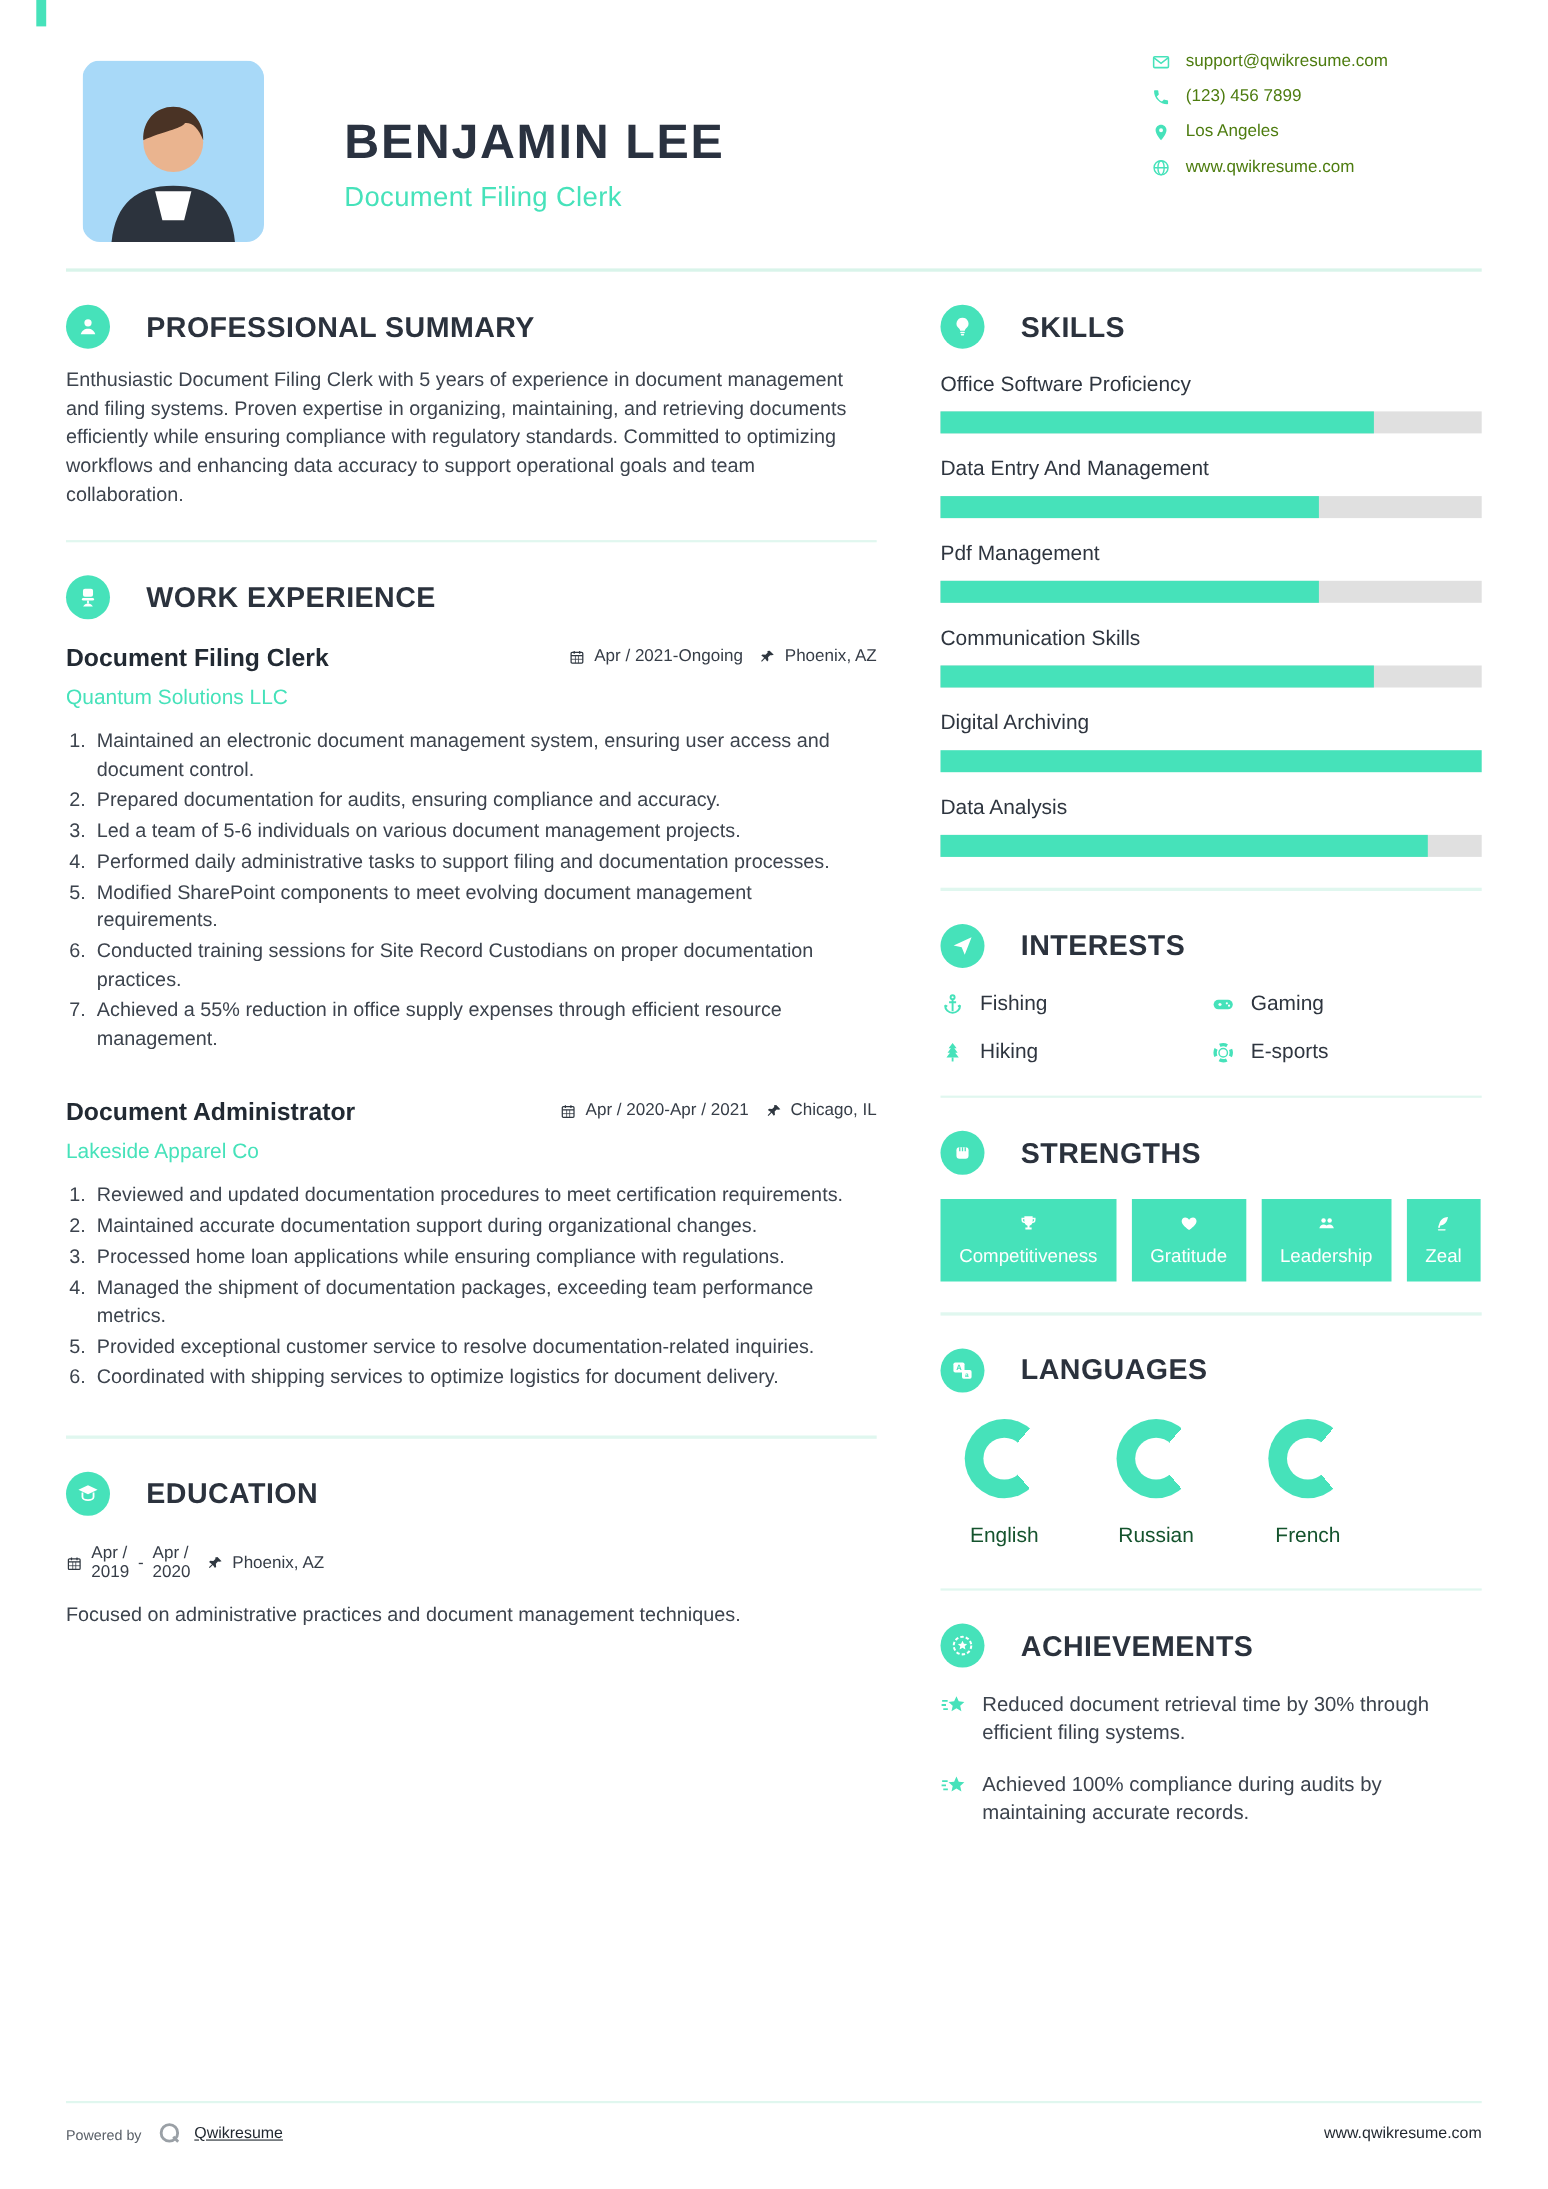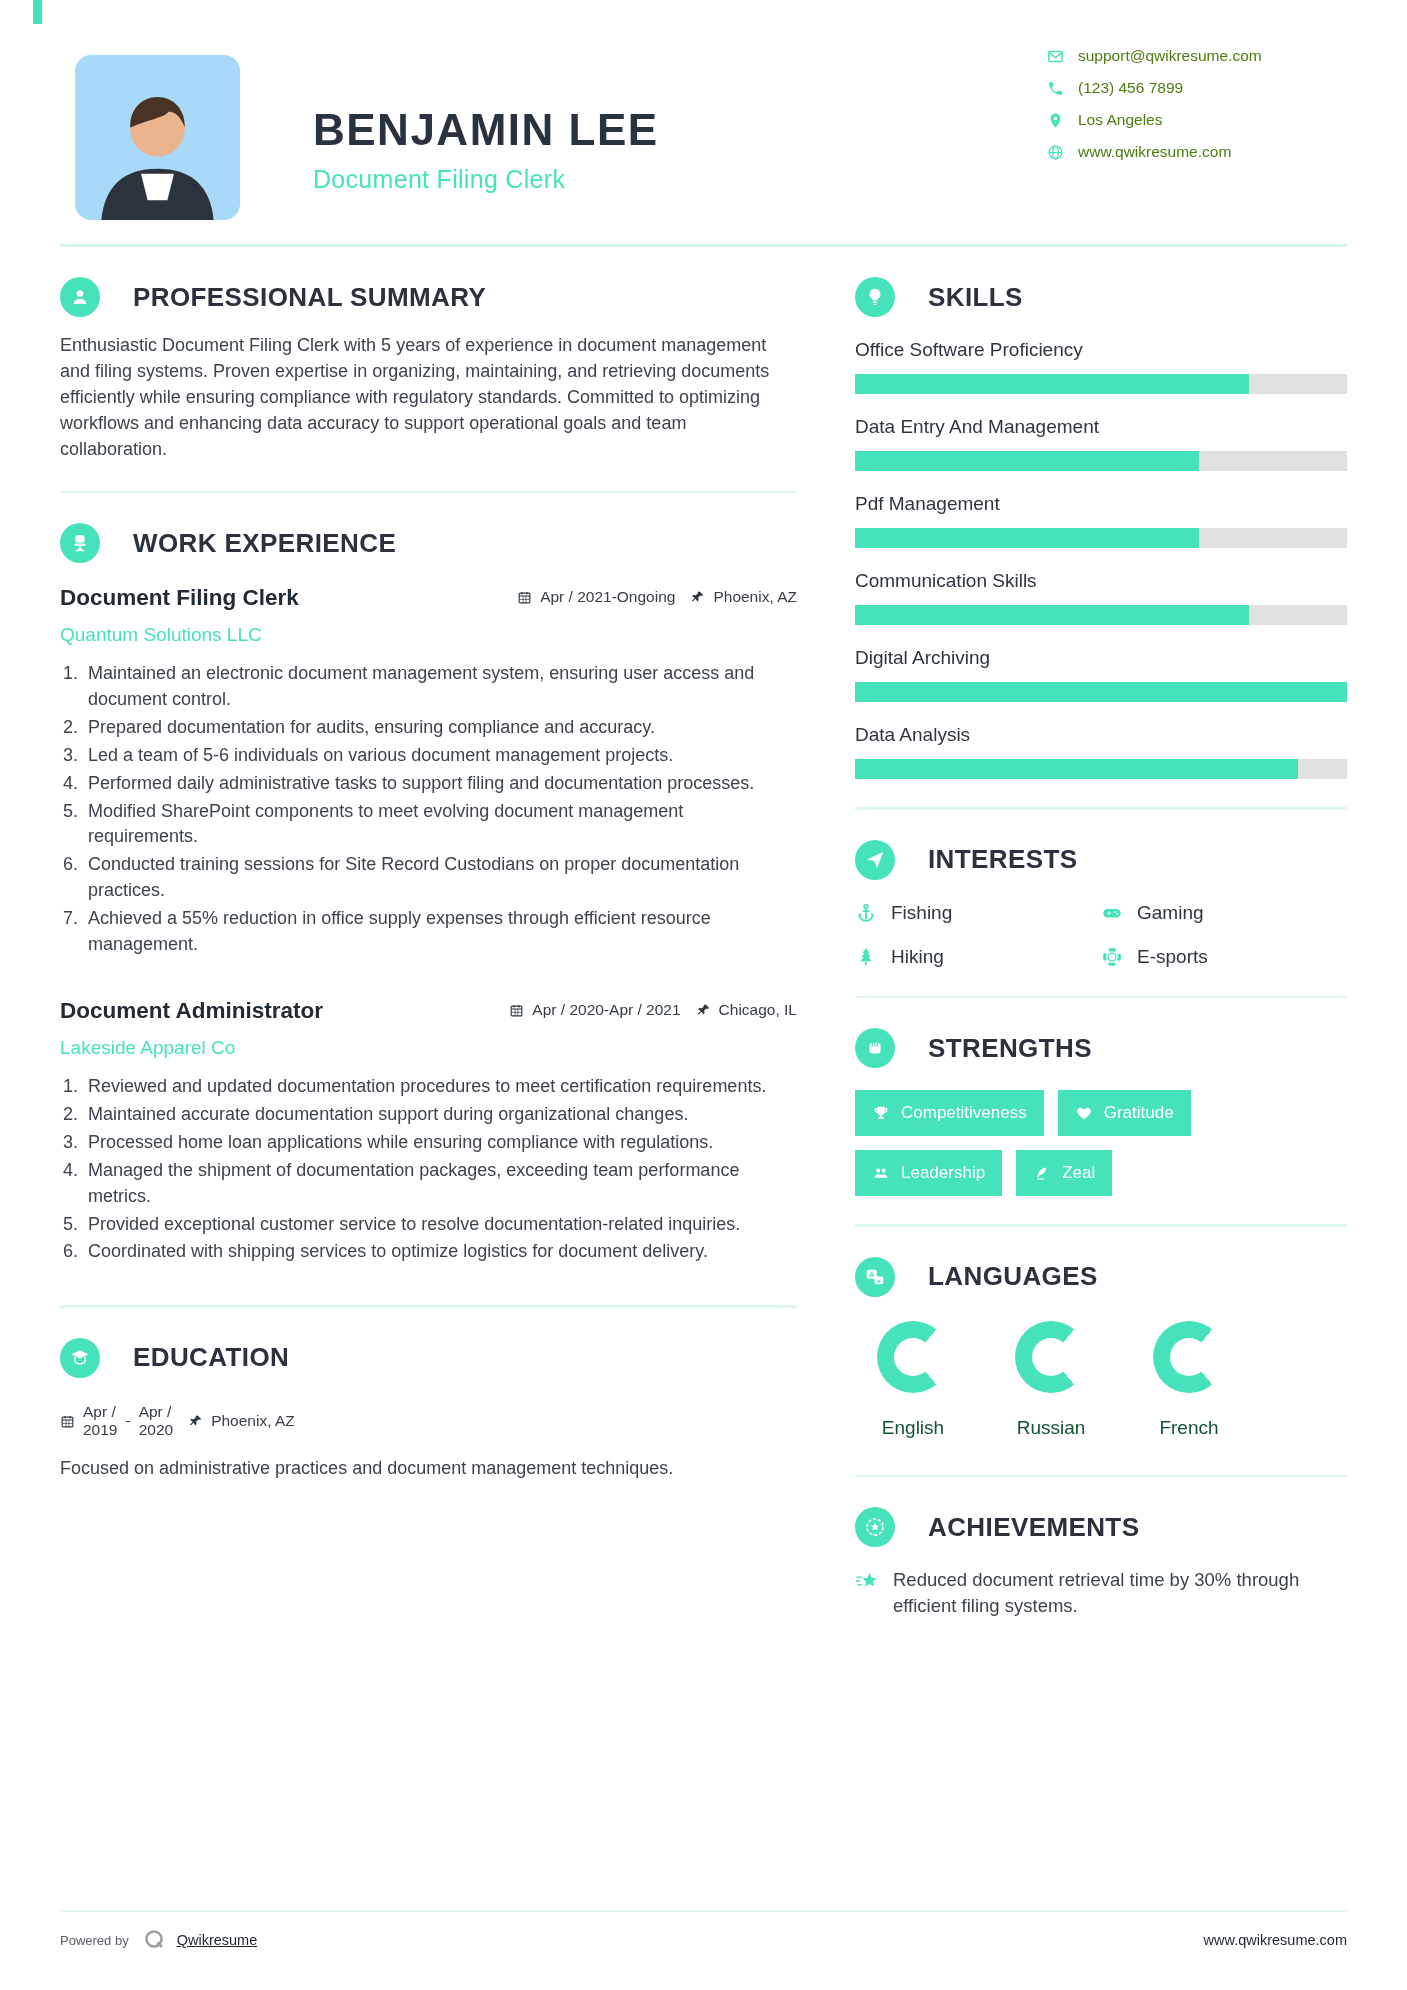--- a/index.html
+++ b/index.html
@@ -58,21 +58,21 @@
   .bar { height:20px; background:#e0e0e0; margin-top:13px; }
   .bar-fill { height:100%; background:#46e2ba; }
 
   
   .int-grid { display:grid; grid-template-columns:1fr 1fr; row-gap:22px; margin-top:22px; }
   .int-item { display:flex; align-items:center; gap:14px; font-size:19px; color:#2e353f; }
   .int-item svg { width:22px; height:22px; }
 
   
   .pills { display:flex; flex-wrap:wrap; gap:14px; margin-top:22px; }
-  .pill { display:flex; align-items:center; gap:11px; background:#46e2ba; color:#fff; font-size:17px; font-weight:500; padding:13px 17px; }
+  .pill { display:flex; align-items:center; gap:11px; background:#46e2ba; color:#fff; font-size:17px; font-weight:500; padding:13px 17px;flex-direction:column; }
   .pill svg { width:18px; height:18px; }
 
   
   .langs { display:flex; gap:22px; margin-top:24px; }
   .lang { width:116px; display:flex; flex-direction:column; align-items:center; }
   .ring { width:72px; height:72px; border-radius:50%; background:conic-gradient(from 140deg, #46e2ba 0 260deg, transparent 260deg 360deg); position:relative; }
   .ring::after { content:""; position:absolute; inset:17px; background:#fff; border-radius:50%; }
   .lang-label { margin-top:24px; font-size:19px; color:#14532d; }
 
   
@@ -454,20 +454,27 @@
         </span>
         <span class="sec-t">ACHIEVEMENTS</span>
       </div>
       <div class="ach-item">
         <svg viewBox="0 0 24 24">
             <path d="M1.5 8.2h5M1 12h4M2.5 15.8h4.2" stroke="#46e2ba" stroke-width="1.6"></path>
             <path d="M14.5 4l2.1 4.7 5.1.5-3.8 3.4 1.1 5-4.5-2.6-4.5 2.6 1.1-5-3.8-3.4 5.1-.5z" fill="#46e2ba"></path>
           </svg>
         <span>Reduced document retrieval time by 30% through efficient filing systems.</span>
       </div>
+      <div class="ach-item">
+        <svg viewBox="0 0 24 24">
+            <path d="M1.5 8.2h5M1 12h4M2.5 15.8h4.2" stroke="#46e2ba" stroke-width="1.6"></path>
+            <path d="M14.5 4l2.1 4.7 5.1.5-3.8 3.4 1.1 5-4.5-2.6-4.5 2.6 1.1-5-3.8-3.4 5.1-.5z" fill="#46e2ba"></path>
+          </svg>
+        <span>Achieved 100% compliance during audits by maintaining accurate records.</span>
+      </div>
     </div>
   </div>
 
   <div class="footer">
     <div class="footer-divider"></div>
     <div class="footer-row">
       <span class="powered">Powered by</span>
       <svg class="qlogo" viewBox="0 0 24 24">
           <circle cx="11" cy="11" r="7.5" fill="none" stroke="#9aa0a6" stroke-width="2.6"></circle>
           <path d="M14.5 14.5l4.5 4.5" stroke="#9aa0a6" stroke-width="2.6"></path>

